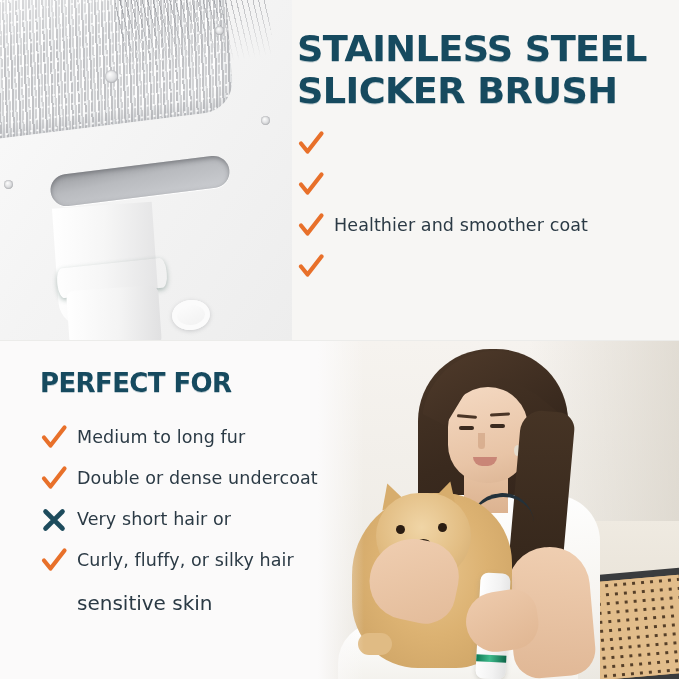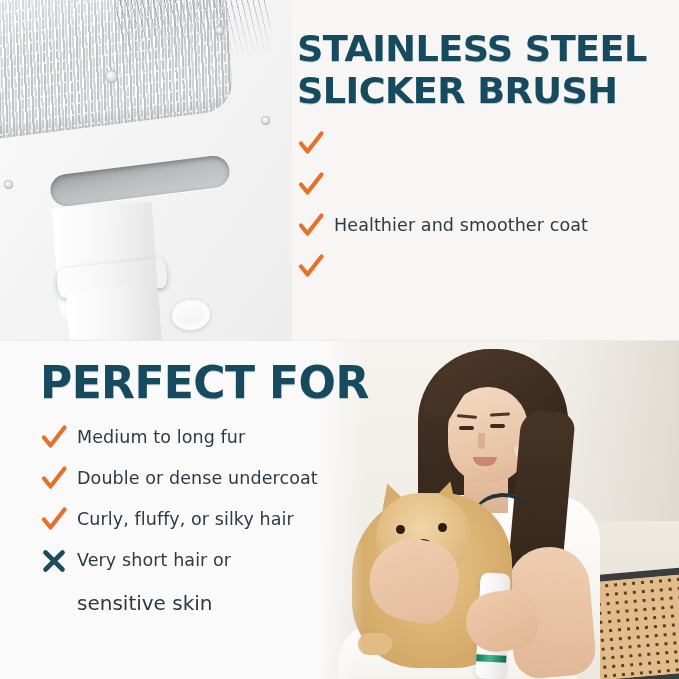--- a/index.html
+++ b/index.html
@@ -162,21 +162,21 @@
 
   
   .panel-bottom{
     position:absolute; left:0; top:341px; width:679px; height:338px;
     background:#fbfafa; overflow:hidden;
   }
   .copy-bottom{ position:absolute; left:40px; top:21px; width:330px; }
   .headline2{
     font-family:"DejaVu Sans", sans-serif;
     font-weight:700;
-    font-size:44px;
+    font-size:26px;
     line-height:42px;
     letter-spacing:-0.6px;
     color:#164a5f;
     text-transform:uppercase;
     text-shadow:0 1px 0 rgba(22,74,95,.25);
   }
   .copy-bottom ul.bullets{ margin-top:19px; }
 
   
   .life-photo{
@@ -468,30 +468,30 @@
           <span class="mark">
             <svg viewBox="0 0 28 28" width="28" height="28">
                 <path d="M4 13.5 L10.5 21.5 L24.5 3.5" fill="none" stroke="#e8702a" stroke-width="4.2" stroke-linecap="round" stroke-linejoin="round"></path>
               </svg>
           </span>
           <span class="b-text">Double or dense undercoat</span>
         </li>
         <li>
           <span class="mark">
             <svg viewBox="0 0 28 28" width="28" height="28">
+                <path d="M5.5 5.5 L22.5 22.5 M22.5 5.5 L5.5 22.5" fill="none" stroke="#1d4b5c" stroke-width="4.6" stroke-linecap="round"></path>
+              </svg>
+          </span>
+          <span class="b-text">Very short hair or</span>
+        </li>
+        <li>
+          <span class="mark">
+            <svg viewBox="0 0 28 28" width="28" height="28">
                 <path d="M4 13.5 L10.5 21.5 L24.5 3.5" fill="none" stroke="#e8702a" stroke-width="4.2" stroke-linecap="round" stroke-linejoin="round"></path>
               </svg>
           </span>
           <span class="b-text">Curly, fluffy, or silky hair</span>
-        </li>
-        <li>
-          <span class="mark">
-            <svg viewBox="0 0 28 28" width="28" height="28">
-                <path d="M5.5 5.5 L22.5 22.5 M22.5 5.5 L5.5 22.5" fill="none" stroke="#1d4b5c" stroke-width="4.6" stroke-linecap="round"></path>
-              </svg>
-          </span>
-          <span class="b-text">Very short hair or</span>
         </li>
       </ul>
       <div class="b-sub">sensitive skin</div>
     </div>
   </section>
 </div>
 
 </body></html>

